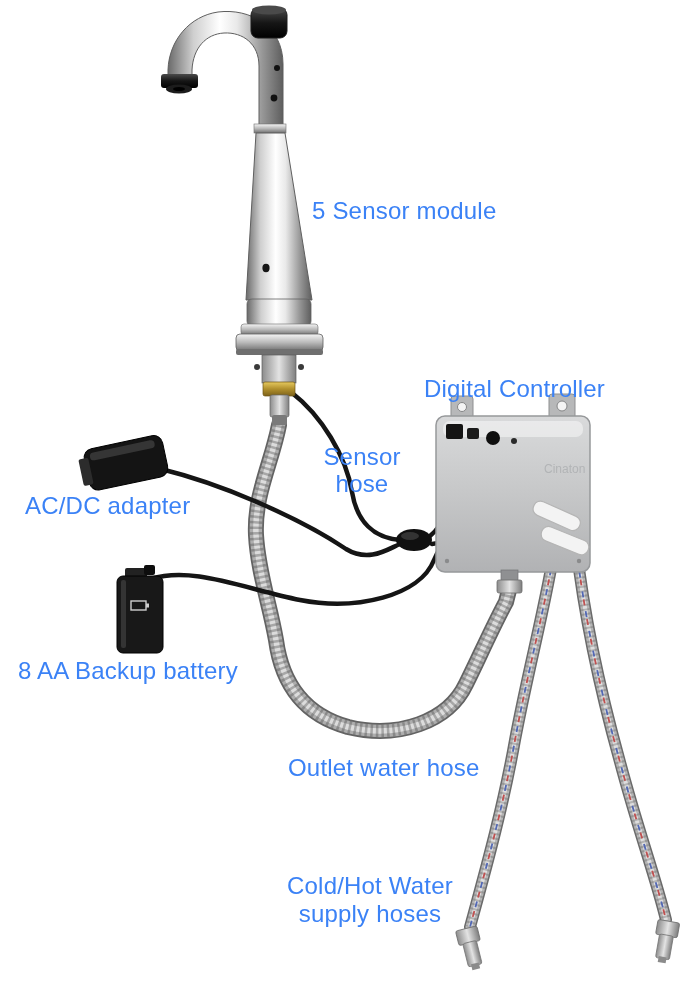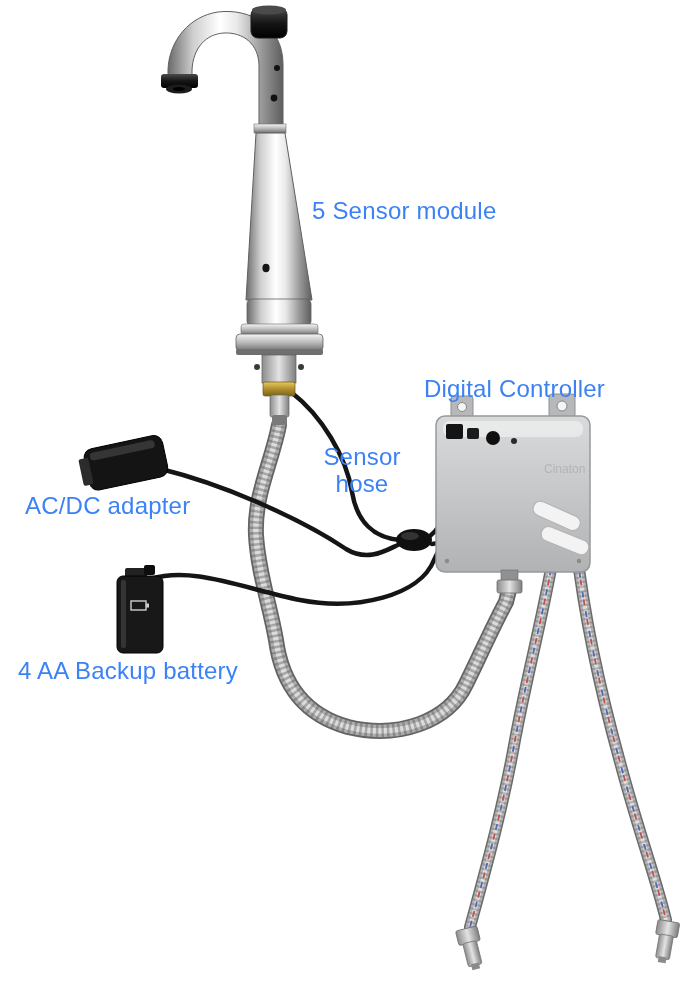--- a/index.html
+++ b/index.html
@@ -218,17 +218,22 @@
 
   <div class="lbl" id="lbl-controller">Digital Controller</div>
 
   <div class="lbl" id="lbl-sensor-cable">
     <span class="line">Sensor</span>
     <span class="line">hose</span>
   </div>
 
   <div class="lbl" id="lbl-adapter">AC/DC adapter</div>
 
-  <div class="lbl" id="lbl-battery">4 AA Backup battery</div>
-
-
+  <div class="lbl" id="lbl-battery">8 AA Backup battery</div>
+
+  <div class="lbl" id="lbl-outlet">Outlet water hose</div>
+
+  <div class="lbl" id="lbl-supply">
+    <span class="line">Cold/Hot Water</span>
+    <span class="line">supply hoses</span>
+  </div>
 
 </div>
 
 </body></html>

